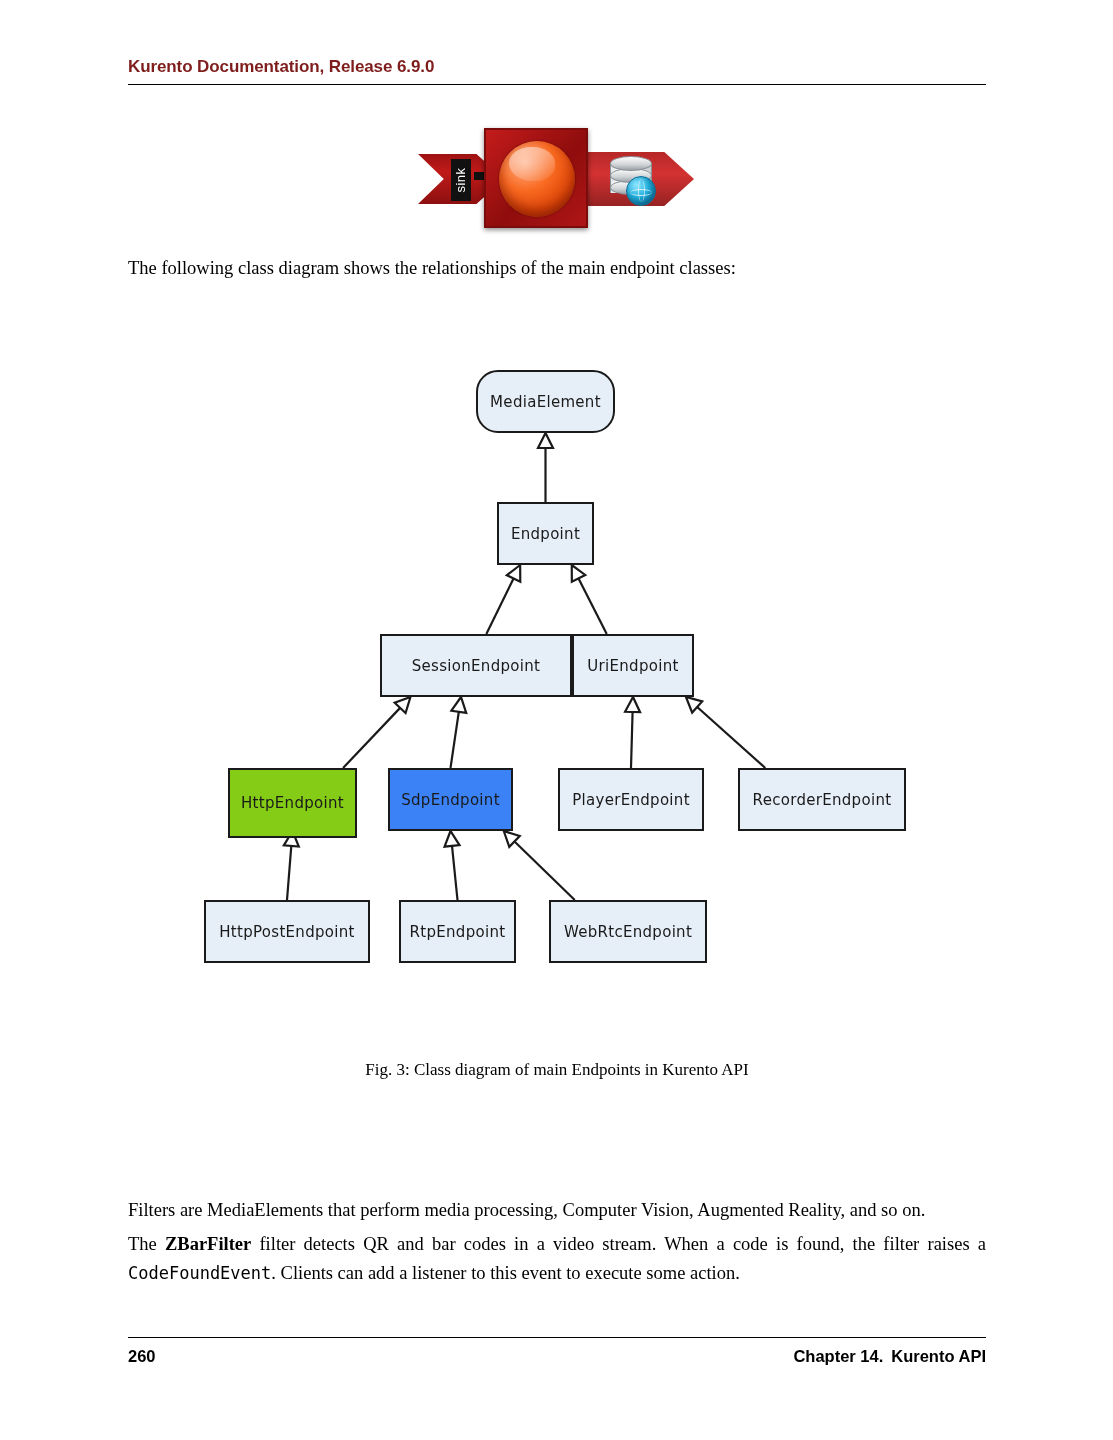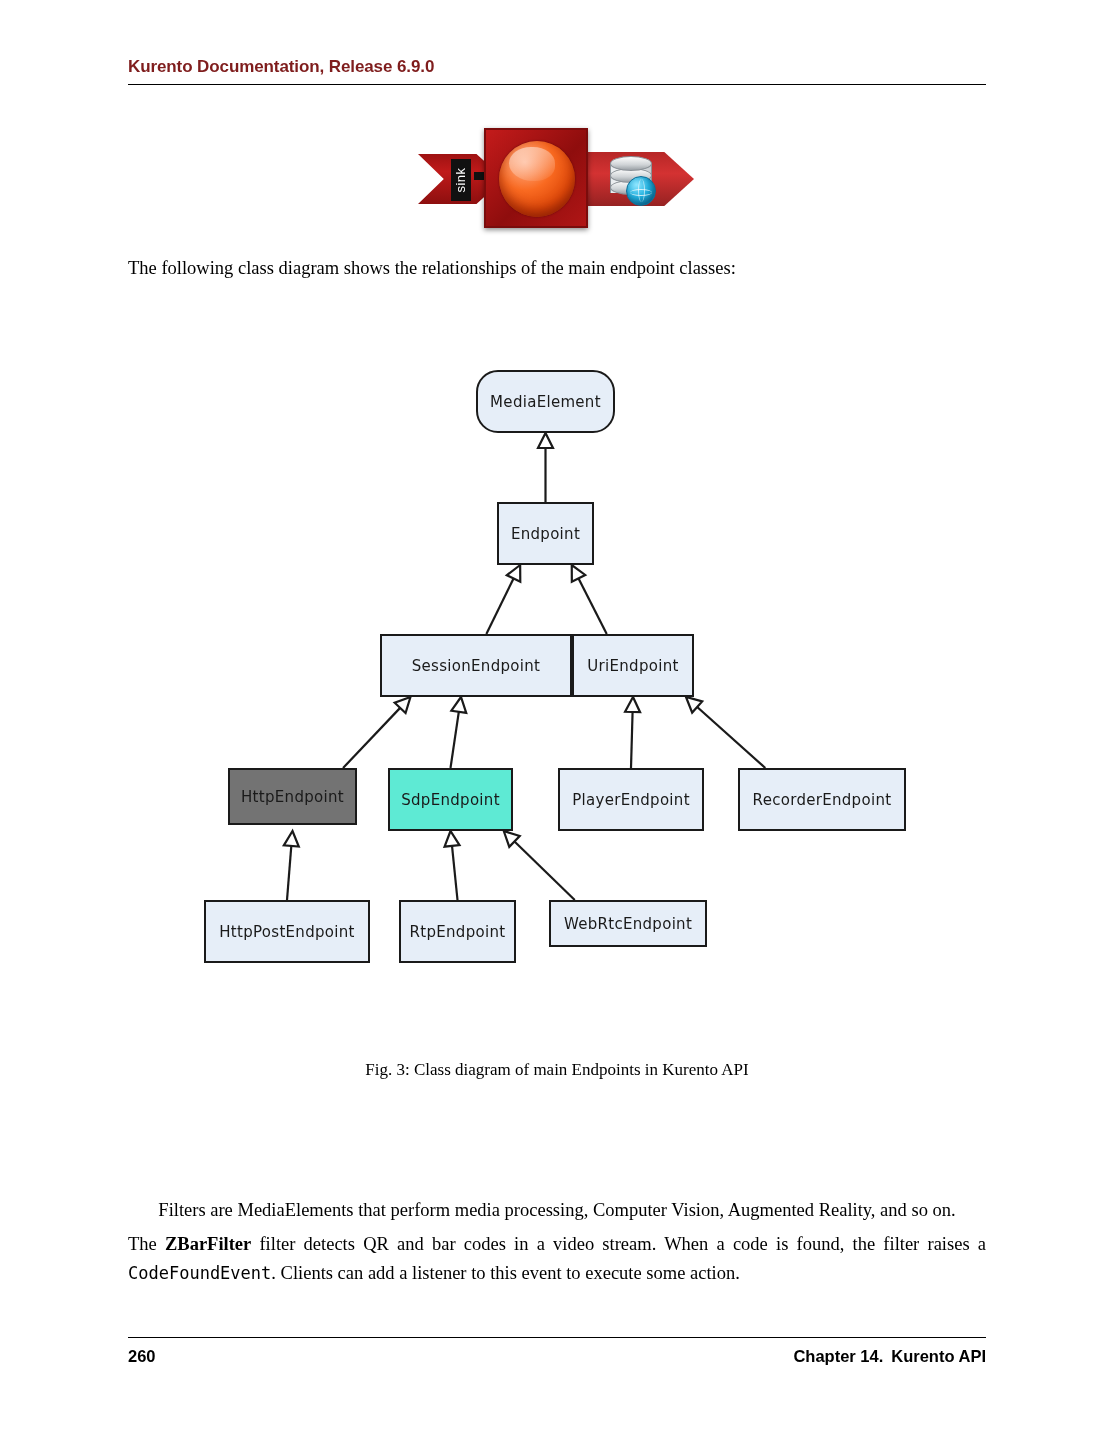--- a/index.html
+++ b/index.html
@@ -265,21 +265,20 @@
     letter-spacing: -0.2px;
   }
   .section-heading .num { margin-right: 17px; }
 
   .para {
     position: absolute;
     left: 128px;
     width: 858px;
     font-size: 18.5px;
     line-height: 1.55;
-    text-align: center;
   }
   .para-filters { top: 1196px; }
   .para-zbar {
     top: 1230px;
     text-align: justify;
   }
   .para-zbar b { font-weight: bold; }
   .mono {
     font-family: "DejaVu Sans Mono", monospace;
     font-size: 17px;
@@ -366,39 +365,39 @@
         </div>
         <div class="uml-box" style="left: 369px; top: 172px; width: 97px; height: 63px; background: rgb(230, 238, 248); border-color: rgb(26, 26, 26);">
           <span>Endpoint</span>
         </div>
         <div class="uml-box" style="left: 252px; top: 304px; width: 192px; height: 63px; background: rgb(230, 238, 248); border-color: rgb(26, 26, 26);">
           <span>SessionEndpoint</span>
         </div>
         <div class="uml-box" style="left: 444px; top: 304px; width: 122px; height: 63px; background: rgb(230, 238, 248); border-color: rgb(26, 26, 26);">
           <span>UriEndpoint</span>
         </div>
-        <div class="uml-box" style="left: 100px; top: 438px; width: 129px; height: 57px; background: #737373; border-color: rgb(26, 26, 26);">
+        <div class="uml-box" style="left: 100px; top: 438px; width: 129px; height: 70px; background: #84cc16; border-color: rgb(26, 26, 26);">
           <span>HttpEndpoint</span>
         </div>
-        <div class="uml-box" style="left: 260px; top: 438px; width: 125px; height: 63px; background: #5eead4; border-color: rgb(26, 26, 26);">
+        <div class="uml-box" style="left: 260px; top: 438px; width: 125px; height: 63px; background: #3b82f6; border-color: rgb(26, 26, 26);">
           <span>SdpEndpoint</span>
         </div>
         <div class="uml-box" style="left: 430px; top: 438px; width: 146px; height: 63px; background: rgb(230, 238, 248); border-color: rgb(26, 26, 26);">
           <span>PlayerEndpoint</span>
         </div>
         <div class="uml-box" style="left: 610px; top: 438px; width: 168px; height: 63px; background: rgb(230, 238, 248); border-color: rgb(26, 26, 26);">
           <span>RecorderEndpoint</span>
         </div>
         <div class="uml-box" style="left: 76px; top: 570px; width: 166px; height: 63px; background: rgb(230, 238, 248); border-color: rgb(26, 26, 26);">
           <span>HttpPostEndpoint</span>
         </div>
         <div class="uml-box" style="left: 271px; top: 570px; width: 117px; height: 63px; background: rgb(230, 238, 248); border-color: rgb(26, 26, 26);">
           <span>RtpEndpoint</span>
         </div>
-        <div class="uml-box" style="left: 421px; top: 570px; width: 158px; height: 47px; background: rgb(230, 238, 248); border-color: rgb(26, 26, 26);">
+        <div class="uml-box" style="left: 421px; top: 570px; width: 158px; height: 63px; background: rgb(230, 238, 248); border-color: rgb(26, 26, 26);">
           <span>WebRtcEndpoint</span>
         </div>
       </div>
   </div>
 
   <div class="fig-caption">Fig. 3: Class diagram of main Endpoints in Kurento API</div>
 
 
   <div class="para para-filters">Filters are MediaElements that perform media processing, Computer Vision, Augmented Reality, and so on.</div>
   <div class="para para-zbar">

